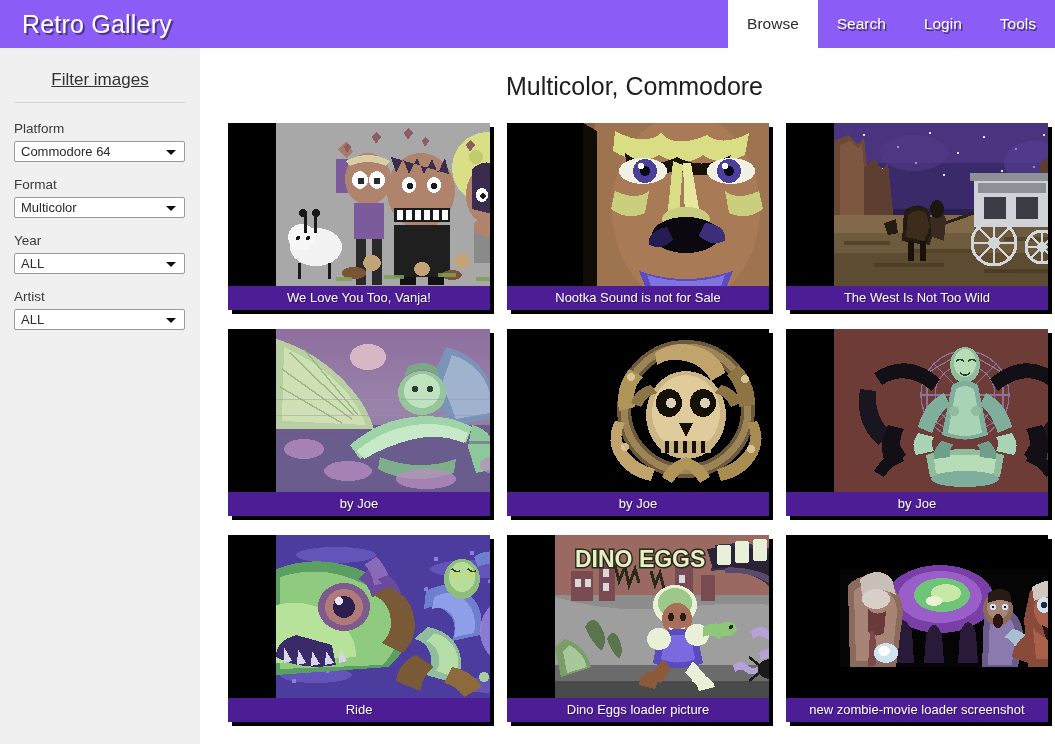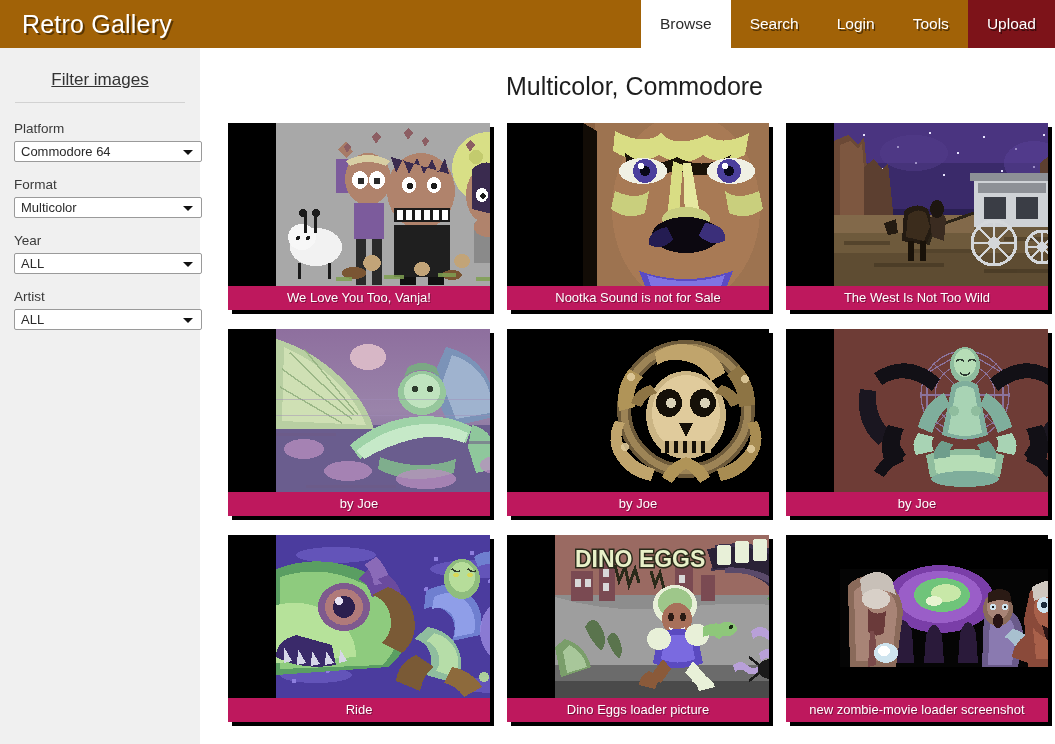--- a/index.html
+++ b/index.html
@@ -8,21 +8,21 @@
     width: 1055px; height: 744px;
     overflow: hidden;
     background: #ffffff;
     font-family: "Liberation Sans", sans-serif;
   }
 
   
   #header {
     position: relative;
     height: 48px;
-    background: #a16207;
+    background: #8b5cf6;
     display: flex;
     align-items: stretch;
     justify-content: space-between;
   }
   #brand {
     display: flex; align-items: center;
     padding-left: 22px;
     color: #ffffff;
     font-size: 25px;
     letter-spacing: .2px;
@@ -74,21 +74,21 @@
     background: #d2d2d2;
     margin: 0 1px 18px 1px;
   }
   .field-label {
     font-size: 13.5px;
     color: #3a3a3a;
     margin-bottom: 5px;
   }
   .select-box {
     position: relative;
-    width: 188px;
+    width: 171px;
     height: 21px;
     background: #ffffff;
     border: 1px solid #9a9a9a;
     border-radius: 2px;
     margin-bottom: 15px;
     display: flex;
     align-items: center;
     cursor: pointer;
   }
   .select-value {
@@ -139,42 +139,41 @@
   }
   .thumb {
     width: 262px;
     height: 163px;
     display: block;
     background: #000000;
     margin-left: 48px;
   }
   .thumb svg { display: block; width: 262px; height: 163px; }
   .caption {
-    background: #be185d;
+    background: #4c1d95;
     color: #ffffff;
     font-size: 13px;
     text-align: center;
     line-height: 24px;
     height: 24px;
     white-space: nowrap;
     overflow: hidden;
     text-shadow: 1px 1px 0 rgba(0,0,0,.35);
   }
 </style>
 </head>
 <body>
 
 <div id="header">
   <div id="brand">Retro Gallery</div>
   <div id="nav">
     <div class="nav-item active">Browse</div>
     <div class="nav-item">Search</div>
     <div class="nav-item">Login</div>
     <div class="nav-item">Tools</div>
-    <div class="nav-item accent">Upload</div>
   </div>
 </div>
 
 <div id="body">
 
   <div id="sidebar">
     <div id="filter-title">Filter images</div>
     <div id="filter-divider"></div>
 
     <div class="field-label">Platform</div>

